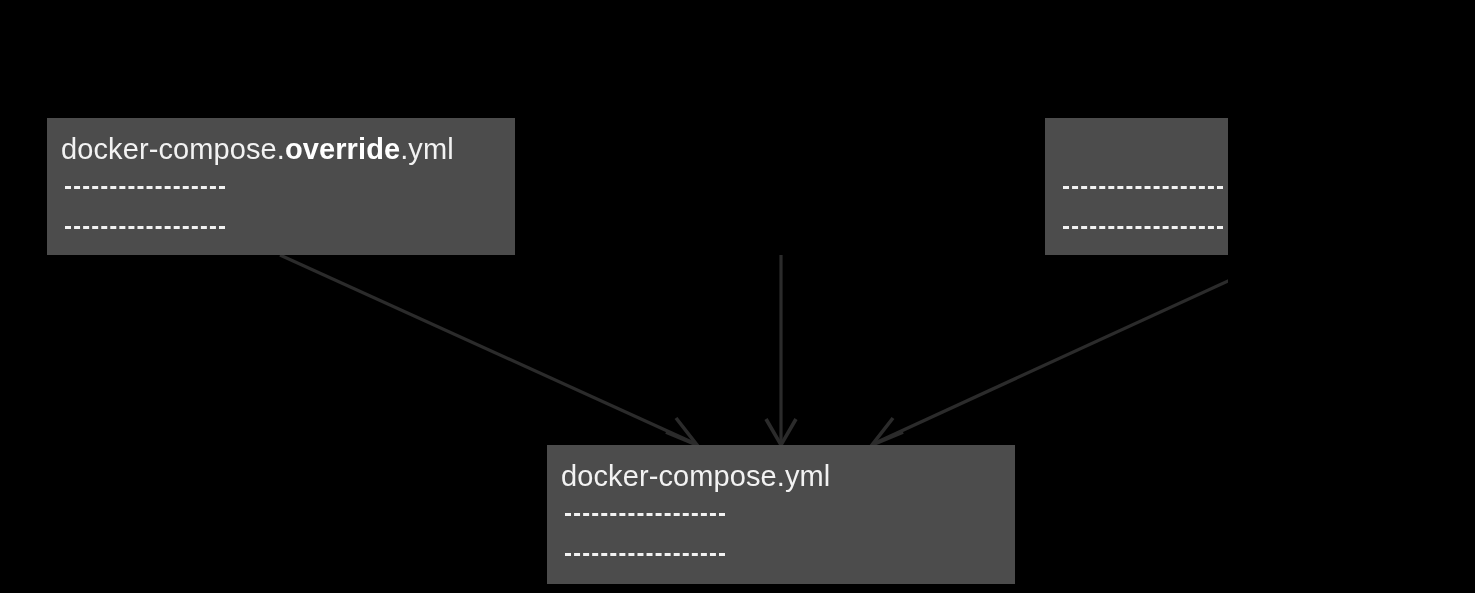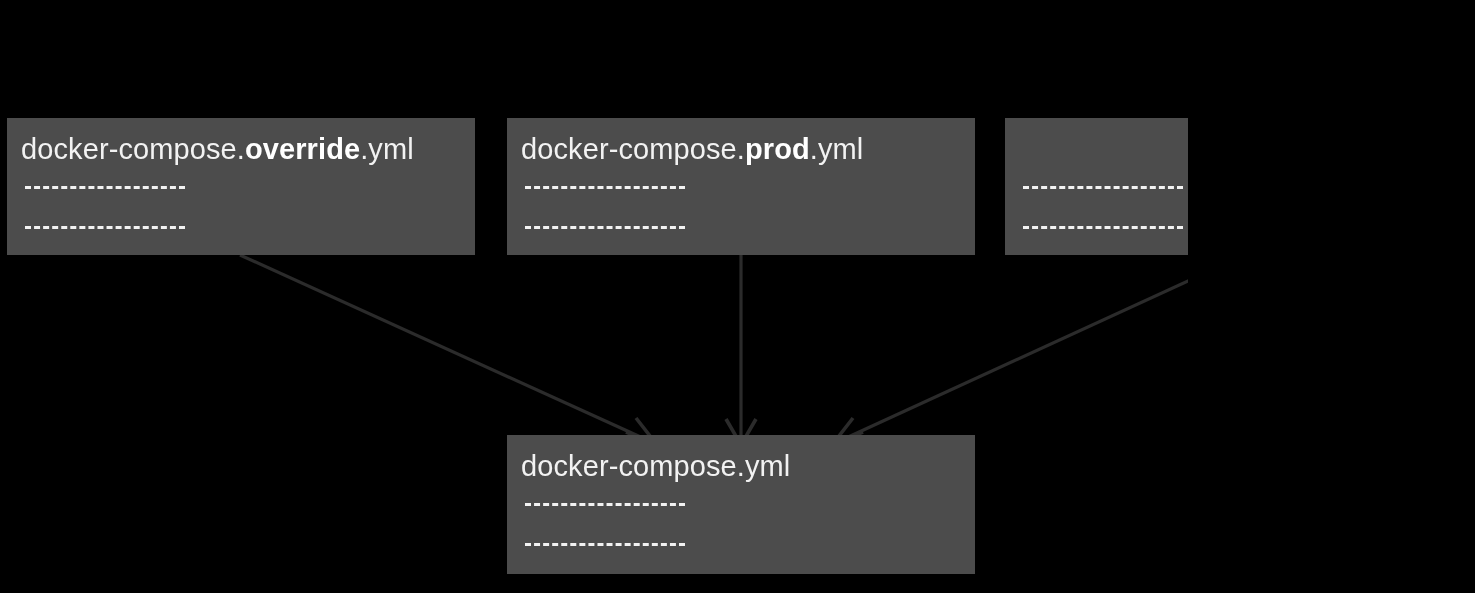--- a/index.html
+++ b/index.html
@@ -7,20 +7,21 @@
     padding: 0;
     background: #000000;
   }
   #canvas {
     position: relative;
     width: 1188px;
     height: 593px;
     background: #000000;
     overflow: hidden;
     font-family: "Liberation Sans", sans-serif;
+    margin-left: 40px;
   }
 
   
   .node {
     position: absolute;
     background: #4c4c4c;
     box-sizing: border-box;
     padding: 0;
   }
   .node-title {
@@ -82,30 +83,25 @@
       </g>
     </g>
   </svg>
 
   <div class="node" style="left:7px; top:118px; width:468px; height:137px;">
     <div class="node-title"><span>docker-compose.</span><b>override</b><span>.yml</span></div>
     <div class="rule rule-1"></div>
     <div class="rule rule-2"></div>
   </div>
 
-  <div class="node" style="left:507px; top:118px; width:468px; height:137px;">
-    <div class="node-title"><span>docker-compose.</span><b>prod</b><span>.yml</span></div>
-    <div class="rule rule-1"></div>
-    <div class="rule rule-2"></div>
-  </div>
 
   <div class="node" style="left:1005px; top:118px; width:470px; height:137px;">
     <div class="rule rule-1"></div>
     <div class="rule rule-2"></div>
   </div>
 
-  <div class="node" style="left:507px; top:435px; width:468px; height:139px;padding-left:26px;">
+  <div class="node" style="left:507px; top:445px; width:468px; height:139px;padding-left:26px;">
     <div class="node-title"><span>docker-compose.yml</span><b></b><span></span></div>
     <div class="rule rule-1"></div>
     <div class="rule rule-2"></div>
   </div>
 
 </div>
 
 </body></html>

